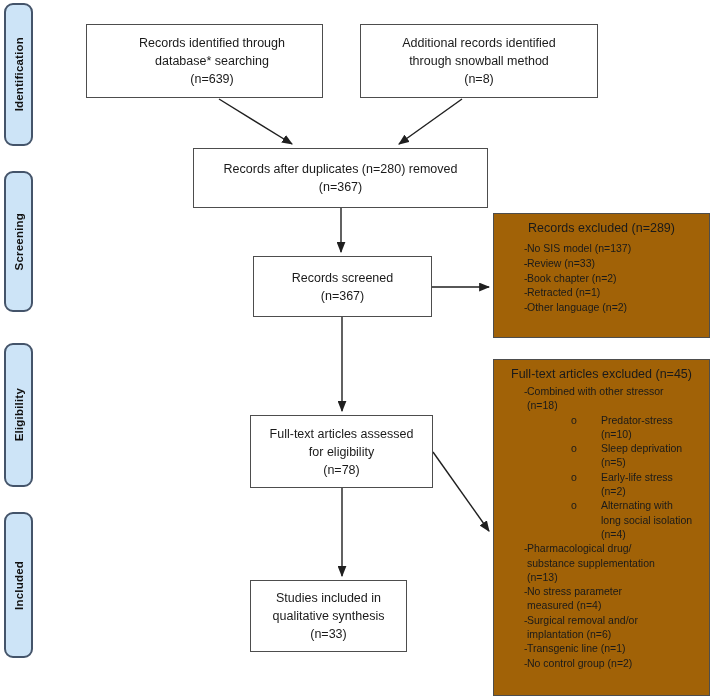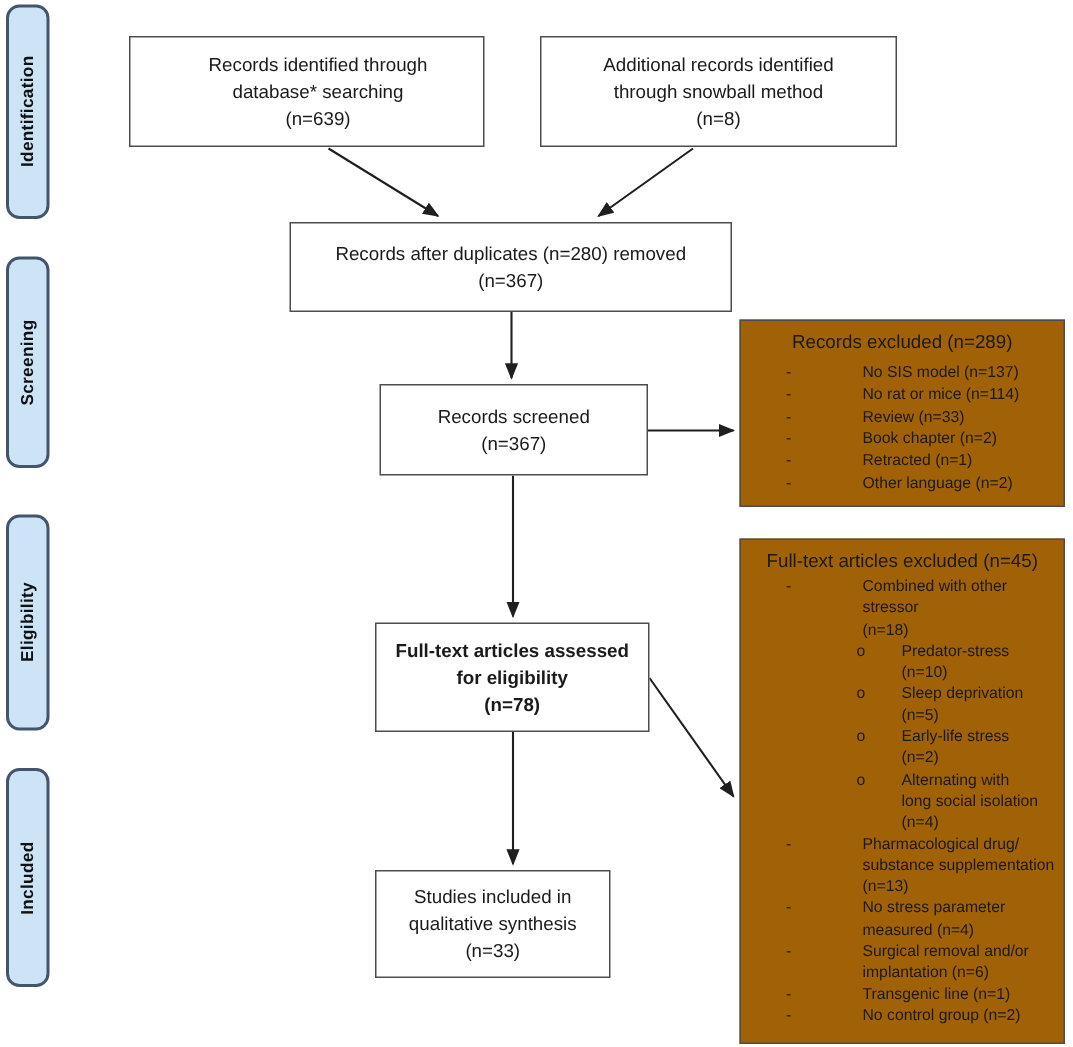--- a/index.html
+++ b/index.html
@@ -32,21 +32,21 @@
   .ebox {
     position:absolute; box-sizing:border-box; background:#a16207;
     border:1.5px solid #4d4d4d;
   }
   .ebox .title { text-align:center; font-size:12.5px; line-height:17px; padding-top:6px; }
   .ebox .list { margin-top:4px; }
   .li { position:relative; font-size:10.5px; }
   .ebox-g .li { line-height:14.8px; }
   .ebox-h .li { line-height:14.3px; }
   .li .marker { position:absolute; left:30px; top:0; }
-  .li .text { display:block; margin-left:81px; white-space:pre-line; }
+  .li .text { display:block; margin-left:33px; white-space:pre-line; }
   .li.l2 .marker { left:77px; }
   .li.l2 .text { margin-left:107px; }
 </style>
 </head>
 <body>
 
 <div class="canvas">
 
   <svg class="arrow-layer" width="715" height="698" viewBox="0 0 715 698" xmlns="http://www.w3.org/2000/svg">
     <defs>
@@ -87,41 +87,40 @@
 (n=8)</span>
   </div>
   <div class="fbox" style="left:193px; top:148px; width:295px; height:60px;">
     <span>Records after duplicates (n=280) removed
 (n=367)</span>
   </div>
   <div class="fbox" style="left:253px; top:256px; width:179px; height:61px;">
     <span>Records screened
 (n=367)</span>
   </div>
-  <div class="fbox" style="left:250px; top:415px; width:183px; height:73px;font-weight:bold;">
+  <div class="fbox" style="left:250px; top:415px; width:183px; height:73px;">
     <span>Full-text articles assessed
 for eligibility
 (n=78)</span>
   </div>
   <div class="fbox" style="left:250px; top:580px; width:157px; height:72px;">
     <span>Studies included in
 qualitative synthesis
 (n=33)</span>
   </div>
 
   <div class="ebox ebox-g" style="left:493px; top:213px; width:217px; height:125px;">
     <div class="title">Records excluded (n=289)</div>
     <div class="list">
       <div class="li l1">
         <span class="marker">-</span>
         <span class="text">No SIS model (n=137)</span>
       </div>
       <div class="li l1">
         <span class="marker">-</span>
-        <span class="text">No rat or mice (n=114)</span>
       </div>
       <div class="li l1">
         <span class="marker">-</span>
         <span class="text">Review (n=33)</span>
       </div>
       <div class="li l1">
         <span class="marker">-</span>
         <span class="text">Book chapter (n=2)</span>
       </div>
       <div class="li l1">

